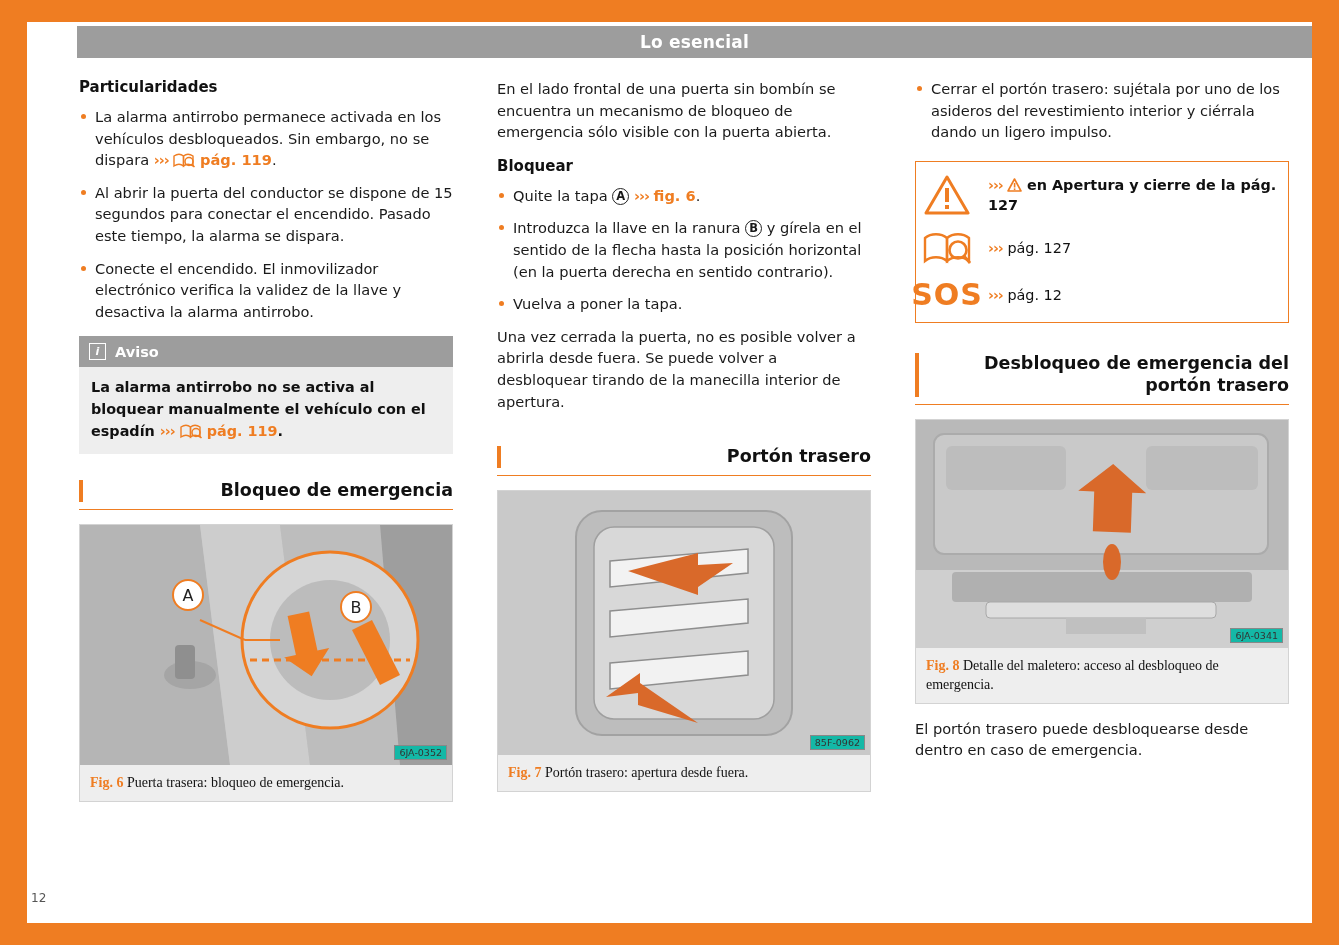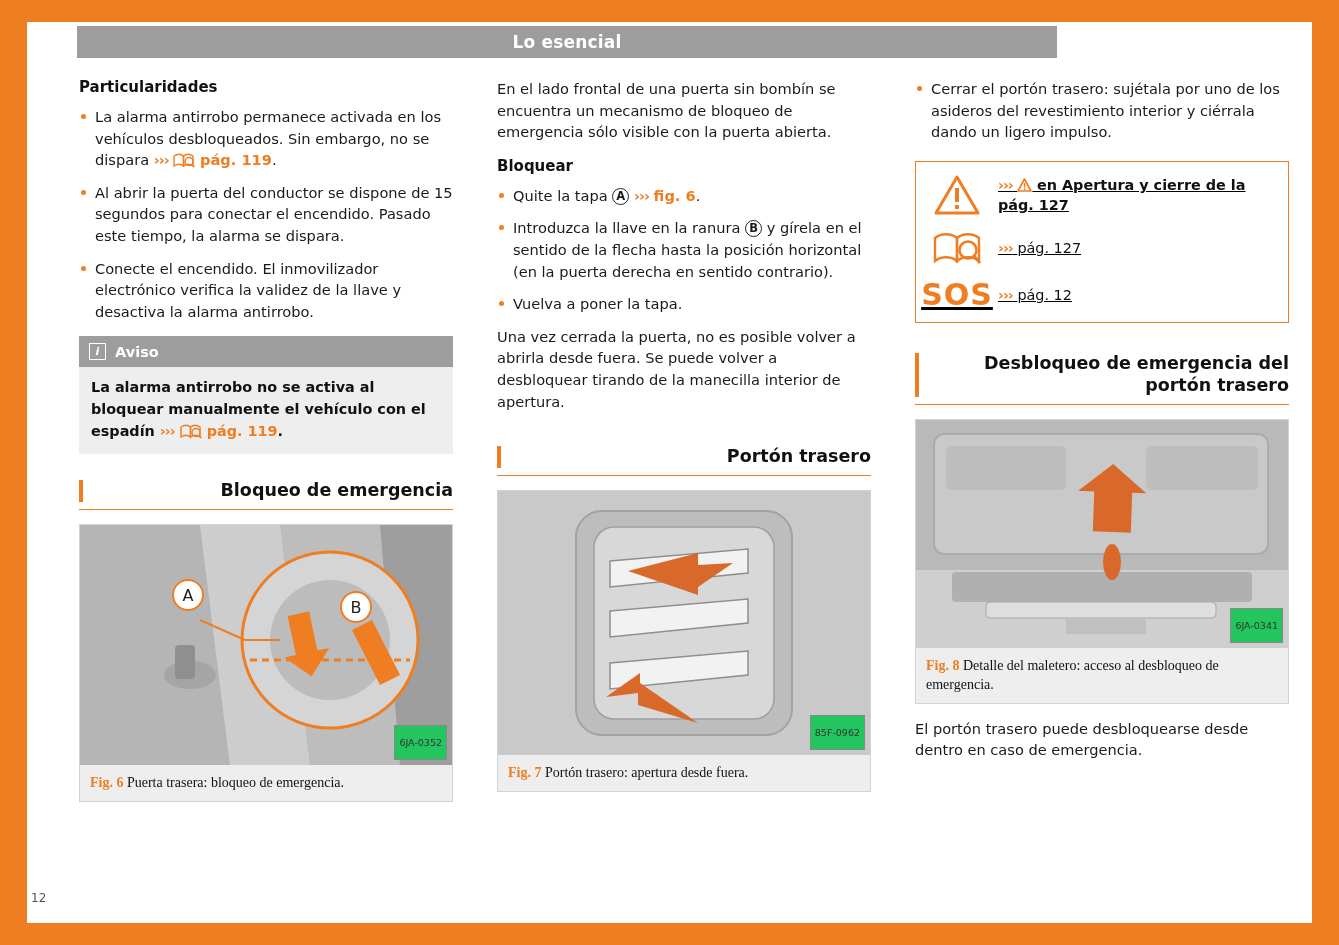--- a/index.html
+++ b/index.html
@@ -16,21 +16,21 @@
     left: 27px;
     top: 22px;
     width: 1285px;
     height: 901px;
     background: #ffffff;
   }
   .header-bar {
     position: absolute;
     left: 50px;
     top: 4px;
-    width: 980px;
+    width: 1235px;
     height: 32px;
     background: #9d9d9d;
     color: #ffffff;
     font-size: 17px;
     font-weight: bold;
     display: flex;
     align-items: center;
     justify-content: center;
     letter-spacing: 0.2px;
   }
@@ -146,42 +146,41 @@
   .fig-img {
     position: relative;
     width: 100%;
     background: #c9c9c9;
     overflow: hidden;
   }
   .fig-code {
     position: absolute;
     right: 5px;
     bottom: 5px;
-    background: #22c55e;
+    background: #14b8a6;
     border: 1px solid #888;
     font-size: 9.5px;
-    padding: 11px 4px;
+    padding: 1px 4px;
     color: #333;
     font-family: "DejaVu Sans", sans-serif;
   }
   .fig-cap {
     background: #eeeeee;
     padding: 8px 10px;
     font-size: 14px;
     line-height: 1.4;
     color: #111;
     font-family: Liberation Serif, serif;
   }
   .fig-cap b { color: #ef7d22; }
   
   .refbox {
     border: 1.5px solid #ef7d22;
-    padding: 12px 14px;
+    padding: 12px 4px;
     margin-top: 18px;
-    text-decoration: underline;
   }
   .refrow {
     display: flex;
     align-items: center;
     gap: 14px;
     margin-bottom: 14px;
   }
   .refrow:last-child { margin-bottom: 0; }
   .refrow .ricon { width: 54px; flex: 0 0 54px; display: flex; justify-content: center; }
   .refrow .rtext { font-size: 14.4px; line-height: 1.4; color: #111; }

